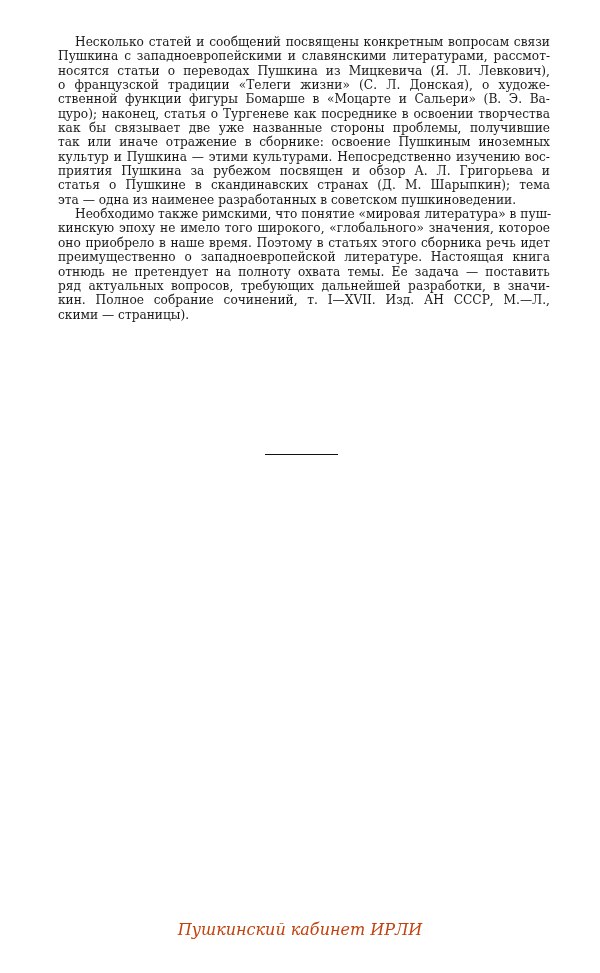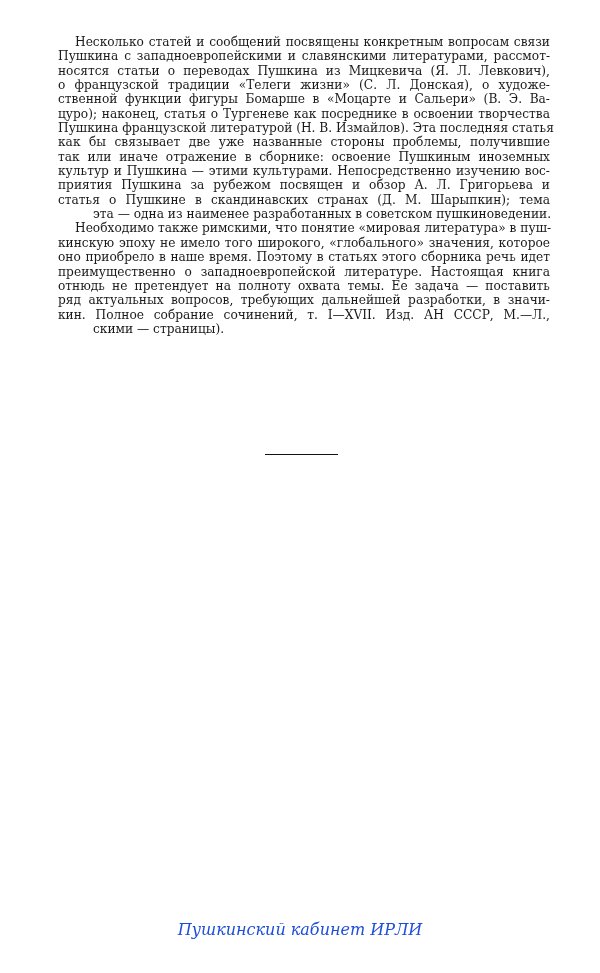--- a/index.html
+++ b/index.html
@@ -26,21 +26,20 @@
       height: 14.35px;
       line-height: 14.35px;
       font-size: 12.2px;
       white-space: nowrap;
       text-align: justify;
       text-align-last: justify;
       letter-spacing: 0;
     }
     .line.last {
       text-align-last: left;
-      margin-left: 35px;
     }
     .line.indent {
       padding-left: 17px;
     }
     .rule {
       position: absolute;
       left: 265px;
       top: 454px;
       width: 73px;
       height: 0;
@@ -48,35 +47,34 @@
     }
     .watermark {
       position: absolute;
       left: 0;
       width: 600px;
       top: 920px;
       text-align: center;
       font-family: "DejaVu Serif", "Liberation Serif", serif;
       font-style: italic;
       font-size: 16px;
-      color: #1d4ed8;
+      color: #c2410c;
     }
   </style>
 </head>
 <body>
 
 <div class="page-text">
   <div>
     <span class="line indent">Несколько статей и сообщений посвящены конкретным вопросам связи</span>
     <span class="line">Пушкина с западноевропейскими и славянскими литературами, рассмот-</span>
     <span class="line">носятся статьи о переводах Пушкина из Мицкевича (Я. Л. Левкович),</span>
     <span class="line">о французской традиции «Телеги жизни» (С. Л. Донская), о художе-</span>
     <span class="line">ственной функции фигуры Бомарше в «Моцарте и Сальери» (В. Э. Ва-</span>
     <span class="line">цуро); наконец, статья о Тургеневе как посреднике в освоении творчества</span>
-    <span class="line">Пушкина французской литературой (Н. В. Измайлов). Эта последняя статья</span>
     <span class="line">как бы связывает две уже названные стороны проблемы, получившие</span>
     <span class="line">так или иначе отражение в сборнике: освоение Пушкиным иноземных</span>
     <span class="line">культур и Пушкина — этими культурами. Непосредственно изучению вос-</span>
     <span class="line">приятия Пушкина за рубежом посвящен и обзор А. Л. Григорьева и</span>
     <span class="line">статья о Пушкине в скандинавских странах (Д. М. Шарыпкин); тема</span>
     <span class="line last">эта — одна из наименее разработанных в советском пушкиноведении.</span>
   </div>
   <div>
     <span class="line indent">Необходимо также римскими, что понятие «мировая литература» в пуш-</span>
     <span class="line">кинскую эпоху не имело того широкого, «глобального» значения, которое</span>

